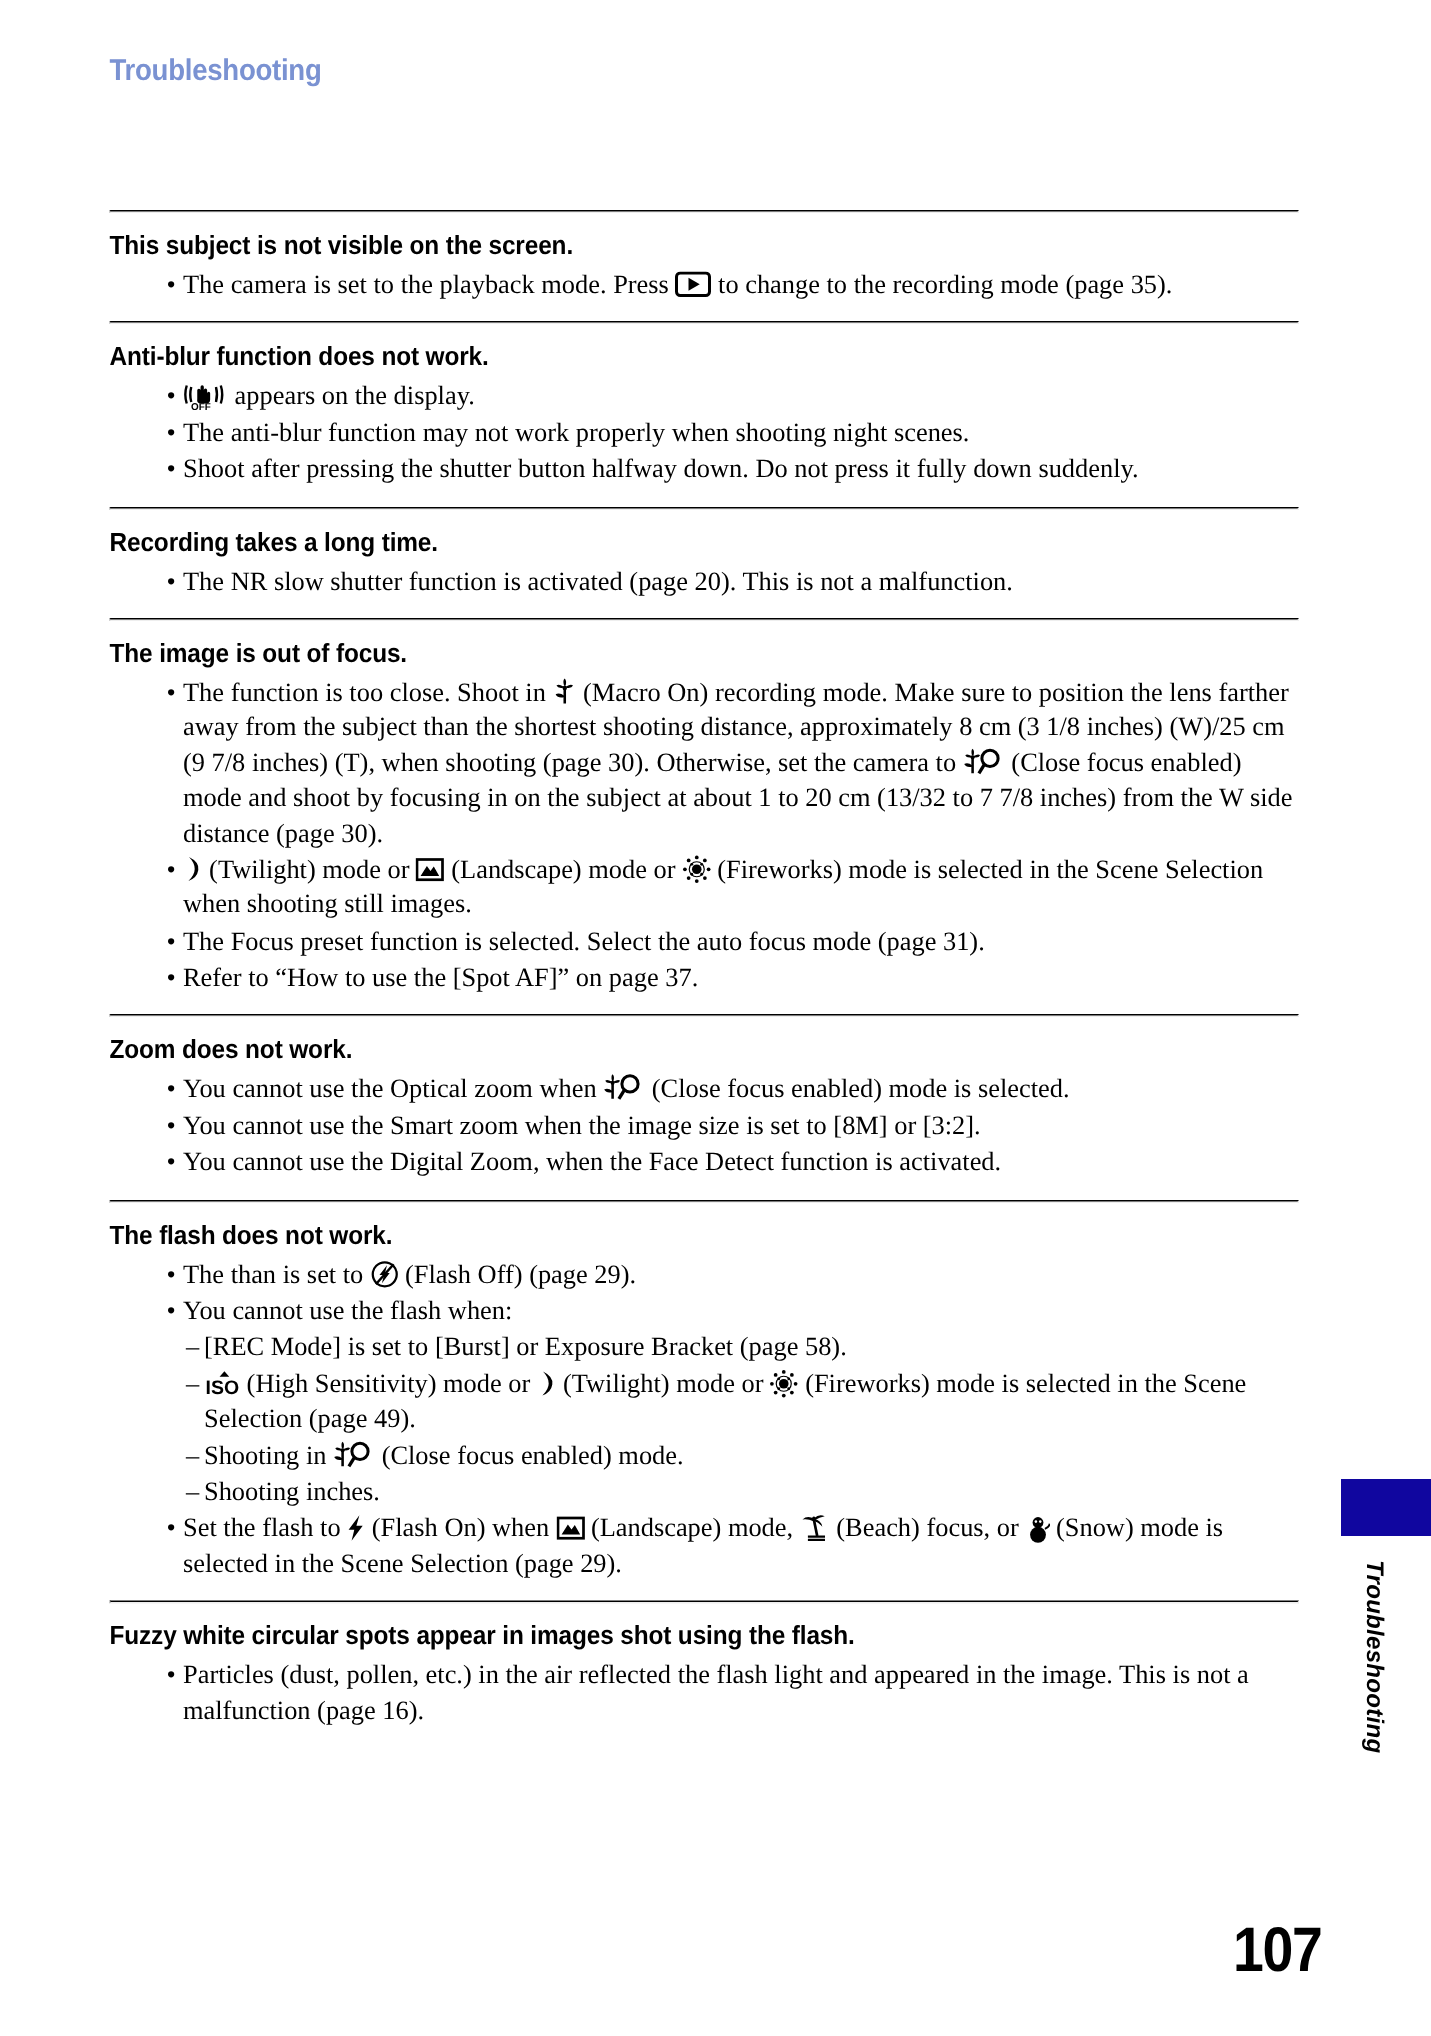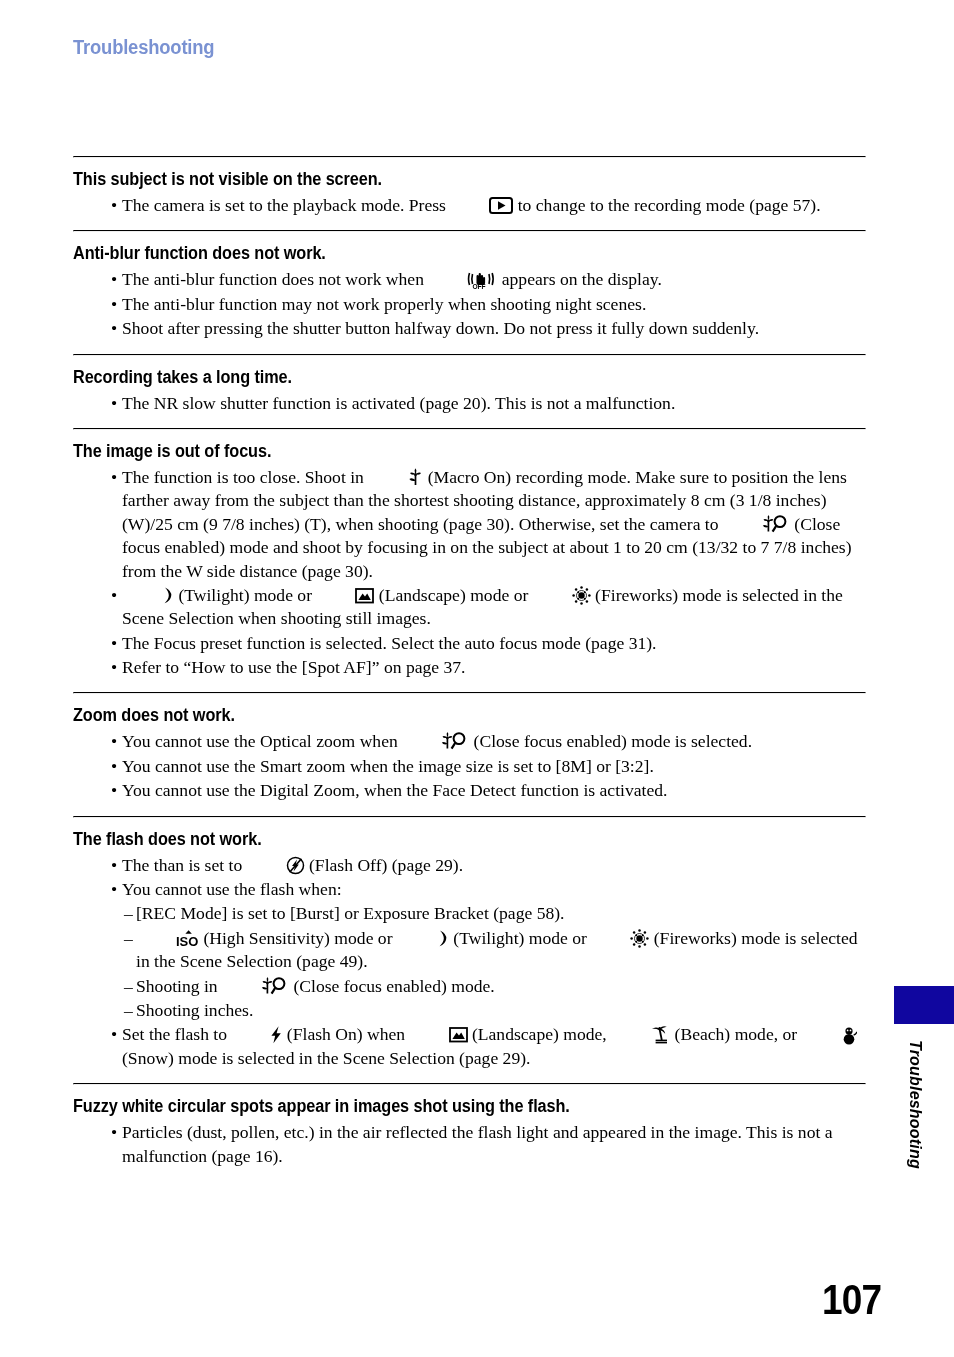--- a/index.html
+++ b/index.html
@@ -30,21 +30,21 @@
     font-size: 20px;
     letter-spacing: -0.2px;
     color: #7a92d2;
     transform: scaleX(0.92);
     transform-origin: left center;
   }
   
   .content {
     position: absolute;
     left: 73px;
-    top: 156px;
+    top: 140px;
     width: 791px;
   }
   .rule {
     border-top: 1.6px solid #000;
     width: 791px;
     margin: 0;
   }
   .sect { margin: 0; }
   .sect-title {
     font-family: "Liberation Sans", sans-serif;
@@ -73,21 +73,20 @@
   }
   .bullet-row.dash { padding-left: 63px; }
   .bullet-row.dash .mk { left: 51px; }
   .bullet-row p { margin: 0; }
   
   .ico {
     display: inline-block;
     vertical-align: -3px;
     position: relative;
     line-height: 0;
-    margin-left: 39px;
   }
   .ico svg { display: block; }
   
   .side-tab-block {
     position: absolute;
     left: 894px;
     top: 986px;
     width: 60px;
     height: 38px;
     background: #10069f;
@@ -128,31 +127,31 @@
   <div class="content" id="content">
       <hr class="rule">
       <div class="sect">
         <div class="sect-title">This subject is not visible on the screen.</div>
         <div class="items">
           <div class="bullet-row">
             <span class="mk">•</span>
             <p><span>The camera is set to the playback mode. Press </span><span class="ico" style="vertical-align: -3px;"><svg width="24" height="17" viewBox="0 0 24 17">
                   <rect x="1" y="1" width="22" height="15" rx="2.5" fill="#fff" stroke="#000" stroke-width="2"></rect>
                   <path d="M9 4.2 L16.5 8.5 L9 12.8 Z" fill="#000"></path>
-                </svg></span><span> to change to the recording mode (page 57).</span></p>
+                </svg></span><span> to change to the recording mode (page 35).</span></p>
           </div>
         </div>
       </div>
       <hr class="rule">
       <div class="sect">
         <div class="sect-title">Anti-blur function does not work.</div>
         <div class="items">
           <div class="bullet-row">
             <span class="mk">•</span>
-            <p><span>The anti-blur function does not work when </span><span class="ico" style="vertical-align: -5px;"><svg width="30" height="20" viewBox="0 0 30 20">
+            <p><span class="ico" style="vertical-align: -5px;"><svg width="30" height="20" viewBox="0 0 30 20">
                   <path d="M2.5 3 Q0.6 9 2.5 15" stroke="#000" stroke-width="1.6" fill="none"></path>
                   <path d="M5.5 4 Q4.2 9 5.5 14" stroke="#000" stroke-width="1.6" fill="none"></path>
                   <path d="M9.5 12.5 L9.5 6.2 q0-1.1 1.1-1.1 1.1 0 1.1 1.1 L11.7 4 q0-1.1 1.1-1.1 1.1 0 1.1 1.1 l0 2.1 q0-1.1 1.1-1.1 1.1 0 1.1 1.1 l0 2 q0-1 1-1 1 0 1 1 l0 4.3 q0 2.6-2.6 2.6 l-3.8 0 q-2.3 0-2.3-2.5 Z" fill="#000"></path>
                   <path d="M22 4 Q23.3 9 22 14" stroke="#000" stroke-width="1.6" fill="none"></path>
                   <path d="M25.2 3 Q27.1 9 25.2 15" stroke="#000" stroke-width="1.6" fill="none"></path>
                   <text x="12" y="19.4" font-family="Liberation Sans, sans-serif" font-size="6.6" font-weight="bold" fill="#000" text-anchor="middle">OFF</text>
                 </svg></span><span> appears on the display.</span></p>
           </div>
           <div class="bullet-row">
             <span class="mk">•</span>
@@ -332,21 +331,21 @@
                   <rect x="1" y="2" width="17" height="13.5" fill="none" stroke="#000" stroke-width="1.8"></rect>
                   <path d="M3.4 13 L7.6 6.4 L10 9.6 L12.2 6.6 L15.8 13 Z" fill="#000"></path>
                 </svg></span><span> (Landscape) mode, </span><span class="ico" style="vertical-align: -4px;"><svg width="20" height="19" viewBox="0 0 20 19">
                   <path d="M9.4 3.2 L11.8 15" stroke="#000" stroke-width="1.8" fill="none"></path>
                   <path d="M9.6 3.4 q-4.4-2.3-7.6 0.6 3.6-0.6 7.3 1.2 Z" fill="#000"></path>
                   <path d="M9.8 3.1 q3.2-3 7-1.3 -3.6 0.6-6.4 2.6 Z" fill="#000"></path>
                   <path d="M10.2 3.6 q4.2 1 5 5.2 -2.6-3-5.4-3.8 Z" fill="#000"></path>
                   <circle cx="9.6" cy="3.2" r="1.2" fill="#000"></circle>
                   <path d="M5.6 15.4 L17 15.4" stroke="#000" stroke-width="1.6"></path>
                   <path d="M5.6 17.6 L17 17.6" stroke="#000" stroke-width="1.6"></path>
-                </svg></span><span> (Beach) mode, or </span><span class="ico" style="vertical-align: -5px;"><svg width="16" height="19" viewBox="0 0 16 19">
+                </svg></span><span> (Beach) focus, or </span><span class="ico" style="vertical-align: -5px;"><svg width="16" height="19" viewBox="0 0 16 19">
                   <circle cx="8" cy="5" r="3.6" fill="#000"></circle>
                   <circle cx="8" cy="13.2" r="5.3" fill="#000"></circle>
                   <circle cx="6.6" cy="4.4" r="0.85" fill="#fff"></circle>
                   <circle cx="9.5" cy="4.4" r="0.85" fill="#fff"></circle>
                   <path d="M12.6 9.2 q3-1.2 3.2-3.4" stroke="#000" stroke-width="1.3" fill="none"></path>
                 </svg></span><span> (Snow) mode is selected in the Scene Selection (page 29).</span></p>
           </div>
         </div>
       </div>
       <hr class="rule">

